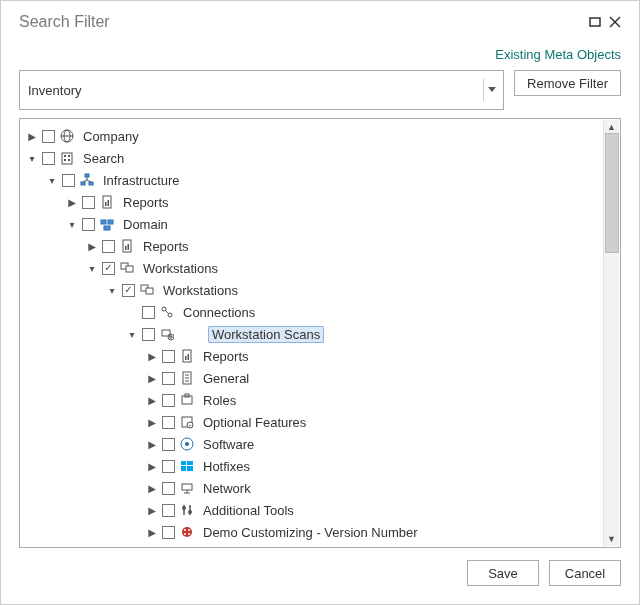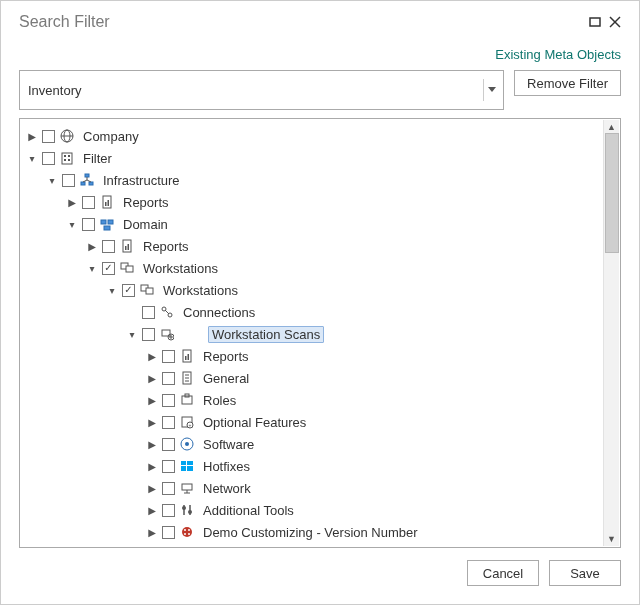--- a/index.html
+++ b/index.html
@@ -96,21 +96,21 @@
             <span class="cb"></span>
             <span class="icon">
                 <svg width="14" height="14">
                   <rect x="2" y="2" width="10" height="11" fill="none" stroke="#555"></rect>
                   <rect x="4" y="4" width="2" height="2" fill="#555"></rect>
                   <rect x="8" y="4" width="2" height="2" fill="#555"></rect>
                   <rect x="4" y="8" width="2" height="2" fill="#555"></rect>
                   <rect x="8" y="8" width="2" height="2" fill="#555"></rect>
                 </svg>
               </span>
-            <span class="label">Filter</span>
+            <span class="label">Search</span>
           </div>
           <ul>
 
             <li class="node">
               <div class="row">
                 <span class="expander">▾</span>
                 <span class="cb"></span>
                 <span class="icon">
                     <svg width="14" height="14">
                       <rect x="5" y="1" width="4" height="3" fill="#4a90d9" stroke="#2b6cb0"></rect>
@@ -370,19 +370,19 @@
     </div>
     <div class="scroll-track">
       <span class="scroll-arrow">▲</span>
       <div class="scroll-thumb" style="height:120px; margin-top:-280px;"></div>
       <span class="scroll-arrow">▼</span>
     </div>
   </div>
 
   <div class="footer">
     <div class="btn">
-        <span>Cancel</span>
+        <span>Save</span>
       </div>
     <div class="btn">
-        <span>Save</span>
+        <span>Cancel</span>
       </div>
   </div>
 </div>
 
 </body></html>

